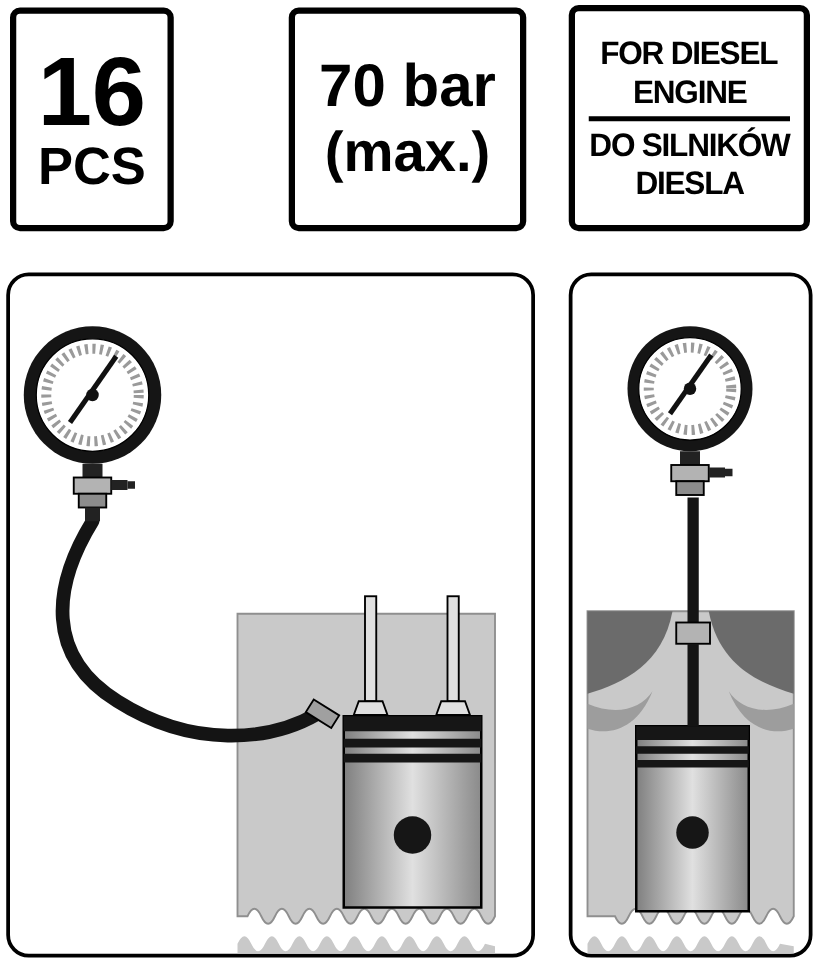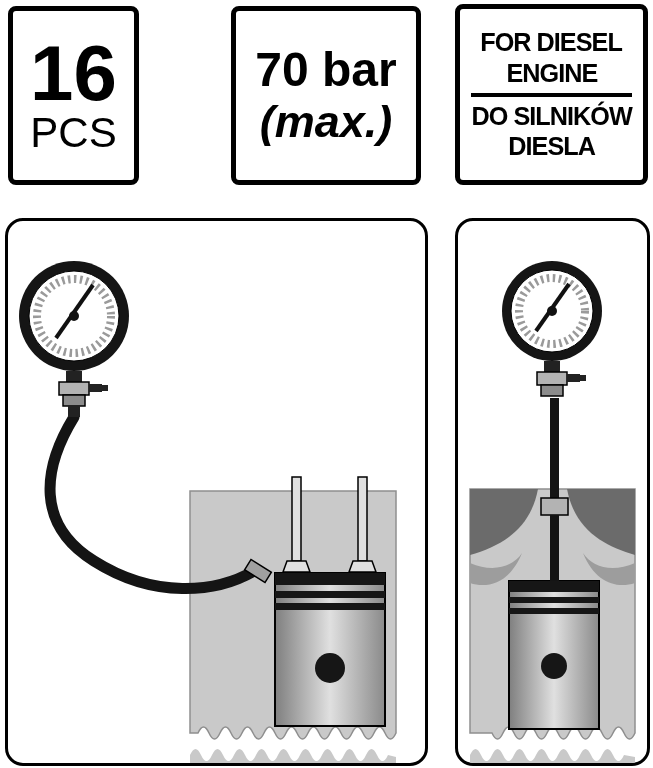--- a/index.html
+++ b/index.html
@@ -7,24 +7,24 @@
     position:relative;width:653px;height:768px;background:#ffffff;
     font-family:"Liberation Sans",sans-serif;color:#000;overflow:hidden;
   }
   .badge{
     position:absolute;border:5px solid #000;border-radius:8px;background:#fff;
     box-sizing:border-box;display:flex;flex-direction:column;align-items:center;
     justify-content:center;text-align:center;
   }
   #badge-pcs{left:8px;top:6px;width:131px;height:179px;}
   .b1-num{font-size:78px;font-weight:bold;line-height:0.95;}
-  .b1-unit{font-size:42px;font-weight:normal;line-height:1.05;}
+  .b1-unit{font-size:42px;font-weight:bold;line-height:1.05;}
   #badge-bar{left:231px;top:6px;width:190px;height:179px;}
   .b2-main{font-size:48px;font-weight:bold;line-height:1.1;}
-  .b2-sub{font-size:45px;font-weight:bold;line-height:1.1;font-style:italic;}
+  .b2-sub{font-size:45px;font-weight:bold;line-height:1.1;}
   #badge-engine{left:455px;top:4px;width:193px;height:181px;padding:18px 6px;}
   .b3-line{font-size:26px;font-weight:bold;line-height:1.18;letter-spacing:-1px;
     white-space:nowrap;transform:scaleX(0.97);}
   .b3-divider{width:94%;border-top:4px solid #000;margin:4px 0;}
   .panel{
     position:absolute;border:3px solid #000;border-radius:18px;background:#fff;
     box-sizing:border-box;overflow:hidden;
   }
   #panel-left{left:5px;top:218px;width:423px;height:548px;}
   #panel-right{left:455px;top:218px;width:195px;height:548px;}

